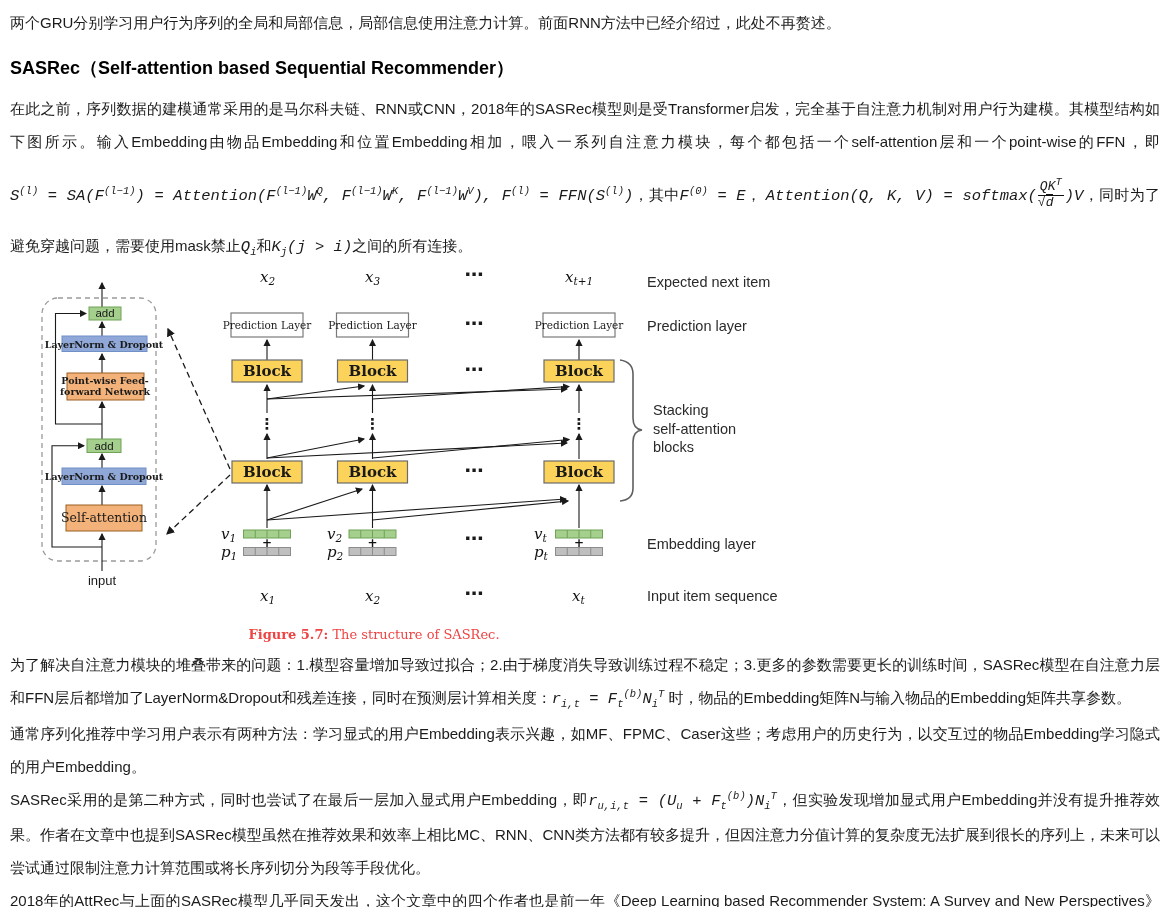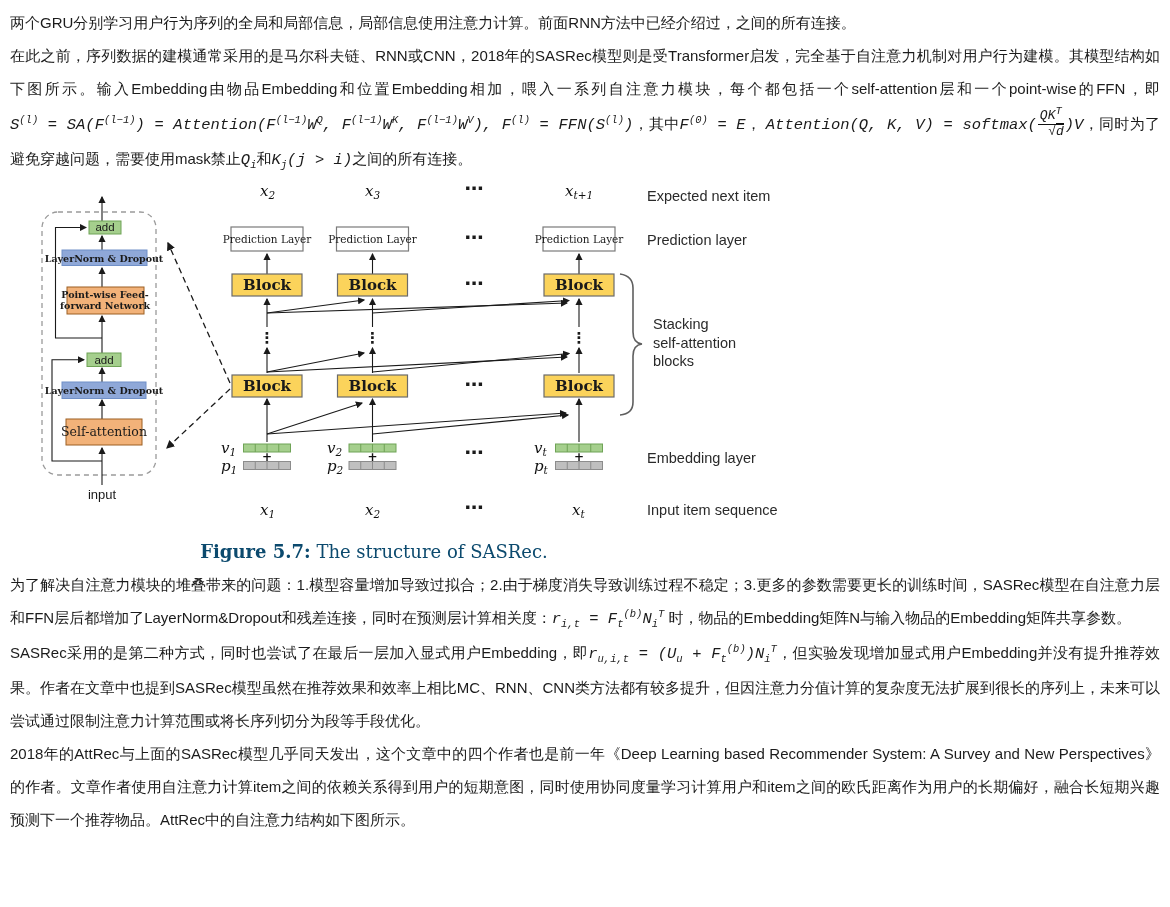--- a/index.html
+++ b/index.html
@@ -14,31 +14,31 @@
   h2 {
     font-size:18px; font-weight:700; color:#000;
     margin:16px 0 10px 0; line-height:1.5;
   }
   .math {
     font-family:Liberation Mono, monospace;
     font-style:italic; font-size:15.5px; white-space:nowrap;
   }
   .math sup, .math sub { font-size:10.5px; font-style:italic; }
   .frac {
-    display:inline-block; vertical-align:-40%; text-align:right;
-    line-height:1.15; font-size:13px; margin:0 1px;
+    display:inline-block; vertical-align:-40%; text-align:left;
+    line-height:1.15; font-size:13px; margin:18px 1px;
   }
   .frac .num { display:block; border-bottom:1px solid #111; padding:0 2px; }
   .frac .den { display:block; }
   .ol { border-top:1px solid #111; }
   .figure-wrap { margin:4px 0 0 14px; width:760px; }
   .fig-caption {
     width:700px; text-align:center; margin:10px 0 6px 0;
     font-family:"DejaVu Serif","Liberation Serif",serif;
-    font-size:18px; color:#0c4a6e;
+    font-size:13px; color:#ef4444;
   }
   .fig-caption .cap-label { font-weight:700; }
   svg text { user-select:none; }
   .blk-txt  { font-family:"DejaVu Serif","Liberation Serif",serif; font-size:15px; font-weight:600; fill:#1a1a1a; }
   .pl-txt   { font-family:"DejaVu Serif","Liberation Serif",serif; font-size:10.5px; fill:#1a1a1a; }
   .mod-serif{ font-family:"DejaVu Serif","Liberation Serif",serif; font-weight:700; font-size:9.5px; fill:#1a1a1a; }
   .mod-big  { font-family:"DejaVu Serif","Liberation Serif",serif; font-size:12.5px; fill:#1a1a1a; }
   .mod-sans { font-family:"Liberation Sans","DejaVu Sans",sans-serif; font-size:11.5px; fill:#1a1a1a; }
   .input-txt{ font-family:"Liberation Sans","DejaVu Sans",sans-serif; font-size:13px; fill:#1a1a1a; }
   .mlabel   { font-family:"DejaVu Serif","Liberation Serif",serif; font-style:italic; font-size:15px; fill:#111; }
@@ -48,22 +48,23 @@
   .vdots    { font-family:"DejaVu Sans",sans-serif; font-size:15px; font-weight:700; fill:#1a1a1a; }
   .plus-txt { font-family:"DejaVu Sans",sans-serif; font-size:12px; font-weight:700; fill:#111; }
   .wire     { stroke:#1a1a1a; stroke-width:1.1; fill:none; }
   .dashwire { stroke:#1a1a1a; stroke-width:1.3; fill:none; stroke-dasharray:6 4; }
 </style>
 </head>
 <body>
 
 <div class="page">
 
-  <p>两个GRU分别学习用户行为序列的全局和局部信息，局部信息使用注意力计算。前面RNN方法中已经介绍过，之间的所有连接。</p>
-
+  <p>两个GRU分别学习用户行为序列的全局和局部信息，局部信息使用注意力计算。前面RNN方法中已经介绍过，此处不再赘述。</p>
+
+  <h2>SASRec（Self-attention based Sequential Recommender）</h2>
 
   <p>在此之前，序列数据的建模通常采用的是马尔科夫链、RNN或CNN，2018年的SASRec模型则是受Transformer启发，完全基于自注意力机制对用户行为建模。其模型结构如下图所示。输入Embedding由物品Embedding和位置Embedding相加，喂入一系列自注意力模块，每个都包括一个self-attention层和一个point-wise的FFN，即<span class="math">S<sup>(l)</sup> = SA(F<sup>(l−1)</sup>) = Attention(F<sup>(l−1)</sup>W<sup>Q</sup>, F<sup>(l−1)</sup>W<sup>K</sup>, F<sup>(l−1)</sup>W<sup>V</sup>), F<sup>(l)</sup> = FFN(S<sup>(l)</sup>)</span>，其中<span class="math">F<sup>(0)</sup> = E</span>， <span class="math">Attention(Q, K, V) = softmax(<span class="frac"><span class="num">QK<sup>T</sup></span><span class="den">√<span class="ol">d</span></span></span>)V</span>，同时为了避免穿越问题，需要使用mask禁止<span class="math">Q<sub>i</sub></span>和<span class="math">K<sub>j</sub>(j &gt; i)</span>之间的所有连接。</p>
 
   <div class="figure-wrap">
     <svg width="760" height="346" viewBox="10 200 760 346">
       <defs>
         <marker id="ah" viewBox="0 0 10 10" refX="8.5" refY="5" markerWidth="6.5" markerHeight="6.5" orient="auto-start-reverse">
           <path d="M0,0 L10,5 L0,10 z" fill="#1a1a1a"></path>
         </marker>
       </defs>
@@ -227,18 +228,19 @@
         </g>
       </g>
     </svg>
 
     <div class="fig-caption">
       <span class="cap-label">Figure 5.7:</span><span> The structure of SASRec.</span>
     </div>
   </div>
 
   <p>为了解决自注意力模块的堆叠带来的问题：1.模型容量增加导致过拟合；2.由于梯度消失导致训练过程不稳定；3.更多的参数需要更长的训练时间，SASRec模型在自注意力层和FFN层后都增加了LayerNorm&amp;Dropout和残差连接，同时在预测层计算相关度：<span class="math">r<sub>i,t</sub> = F<sub>t</sub><sup>(b)</sup>N<sub>i</sub><sup>T</sup></span> 时，物品的Embedding矩阵N与输入物品的Embedding矩阵共享参数。</p>
+  <p>通常序列化推荐中学习用户表示有两种方法：学习显式的用户Embedding表示兴趣，如MF、FPMC、Caser这些；考虑用户的历史行为，以交互过的物品Embedding学习隐式的用户Embedding。</p>
   <p>SASRec采用的是第二种方式，同时也尝试了在最后一层加入显式用户Embedding，即<span class="math">r<sub>u,i,t</sub> = (U<sub>u</sub> + F<sub>t</sub><sup>(b)</sup>)N<sub>i</sub><sup>T</sup></span>，但实验发现增加显式用户Embedding并没有提升推荐效果。作者在文章中也提到SASRec模型虽然在推荐效果和效率上相比MC、RNN、CNN类方法都有较多提升，但因注意力分值计算的复杂度无法扩展到很长的序列上，未来可以尝试通过限制注意力计算范围或将长序列切分为段等手段优化。</p>
 
 
   <p>2018年的AttRec与上面的SASRec模型几乎同天发出，这个文章中的四个作者也是前一年《Deep Learning based Recommender System: A Survey and New Perspectives》的作者。文章作者使用自注意力计算item之间的依赖关系得到用户的短期意图，同时使用协同度量学习计算用户和item之间的欧氏距离作为用户的长期偏好，融合长短期兴趣预测下一个推荐物品。AttRec中的自注意力结构如下图所示。</p>
 
 </div>
 
 </body></html>

